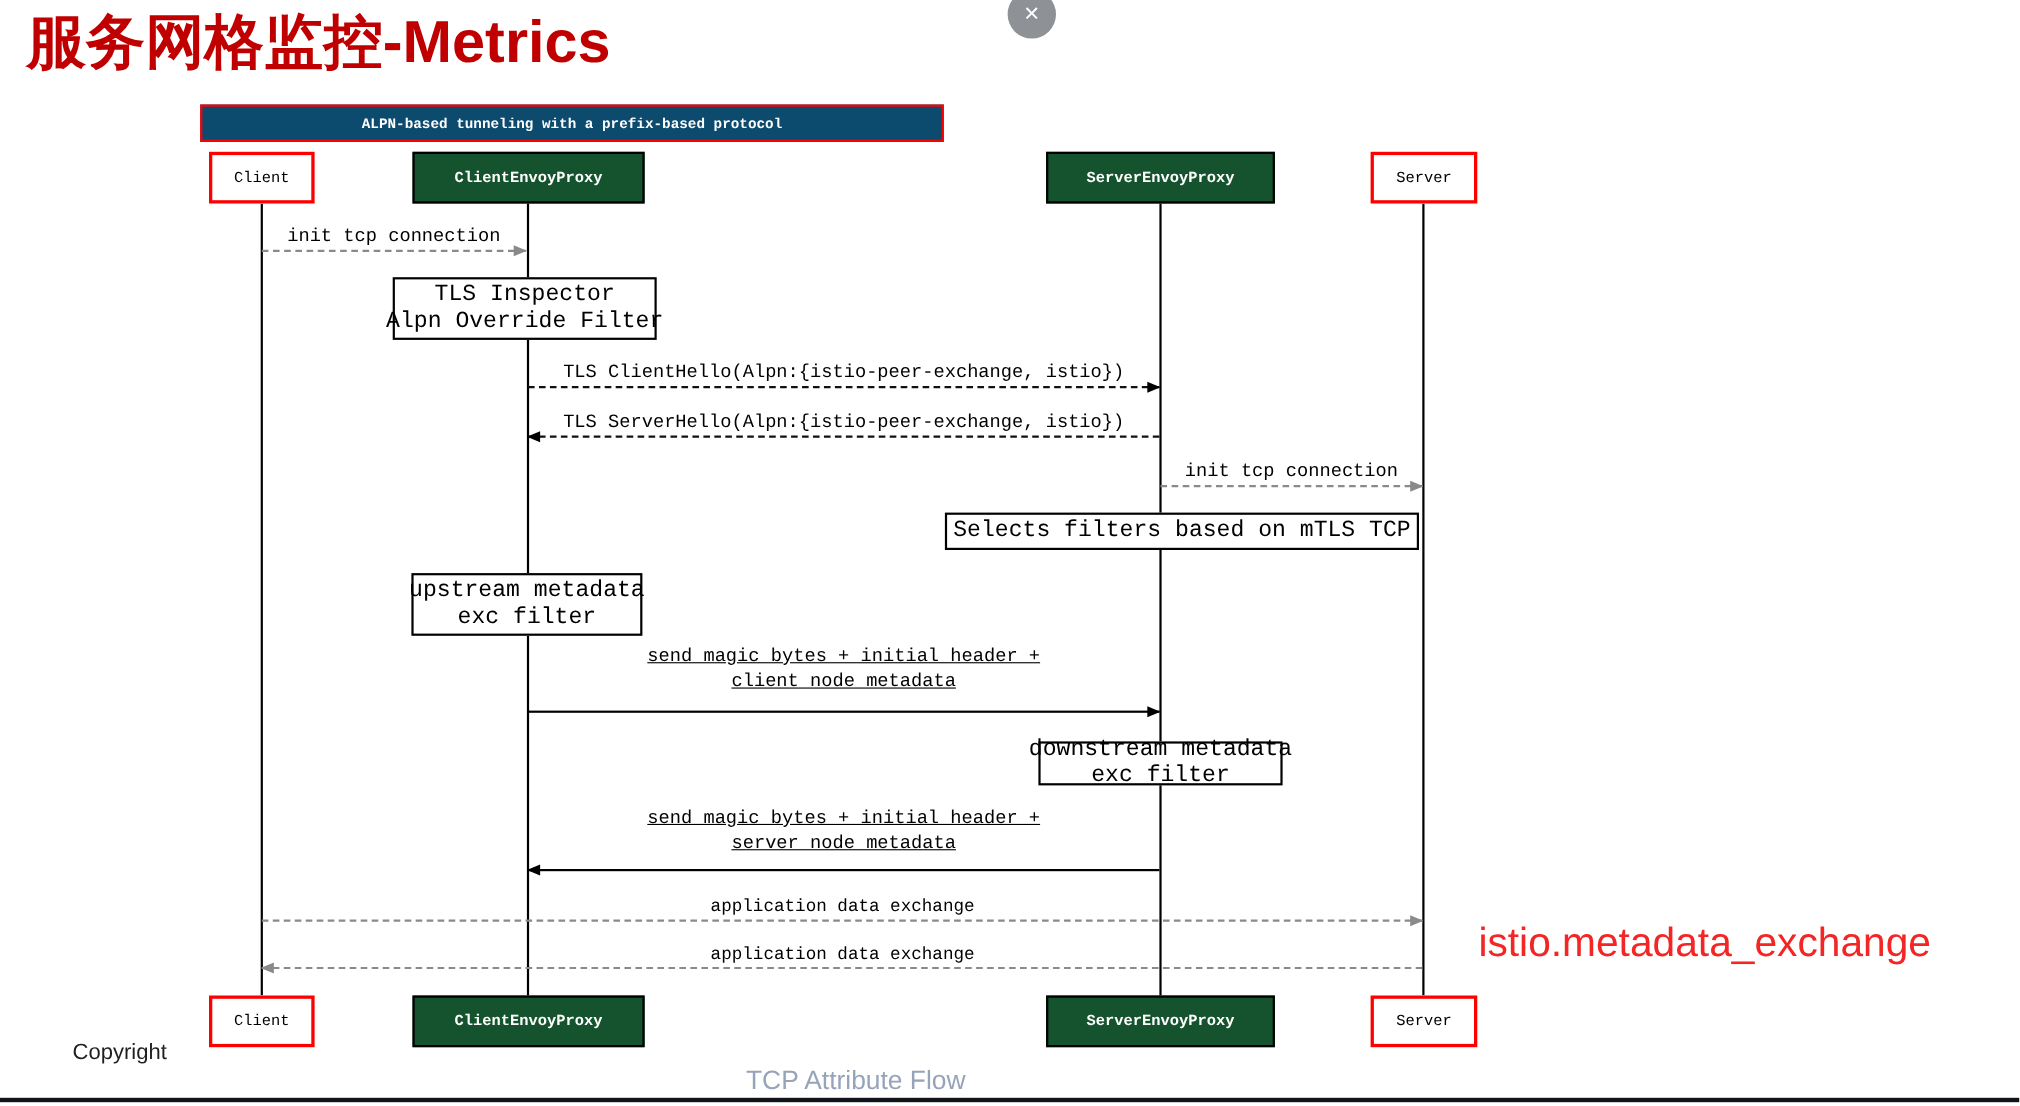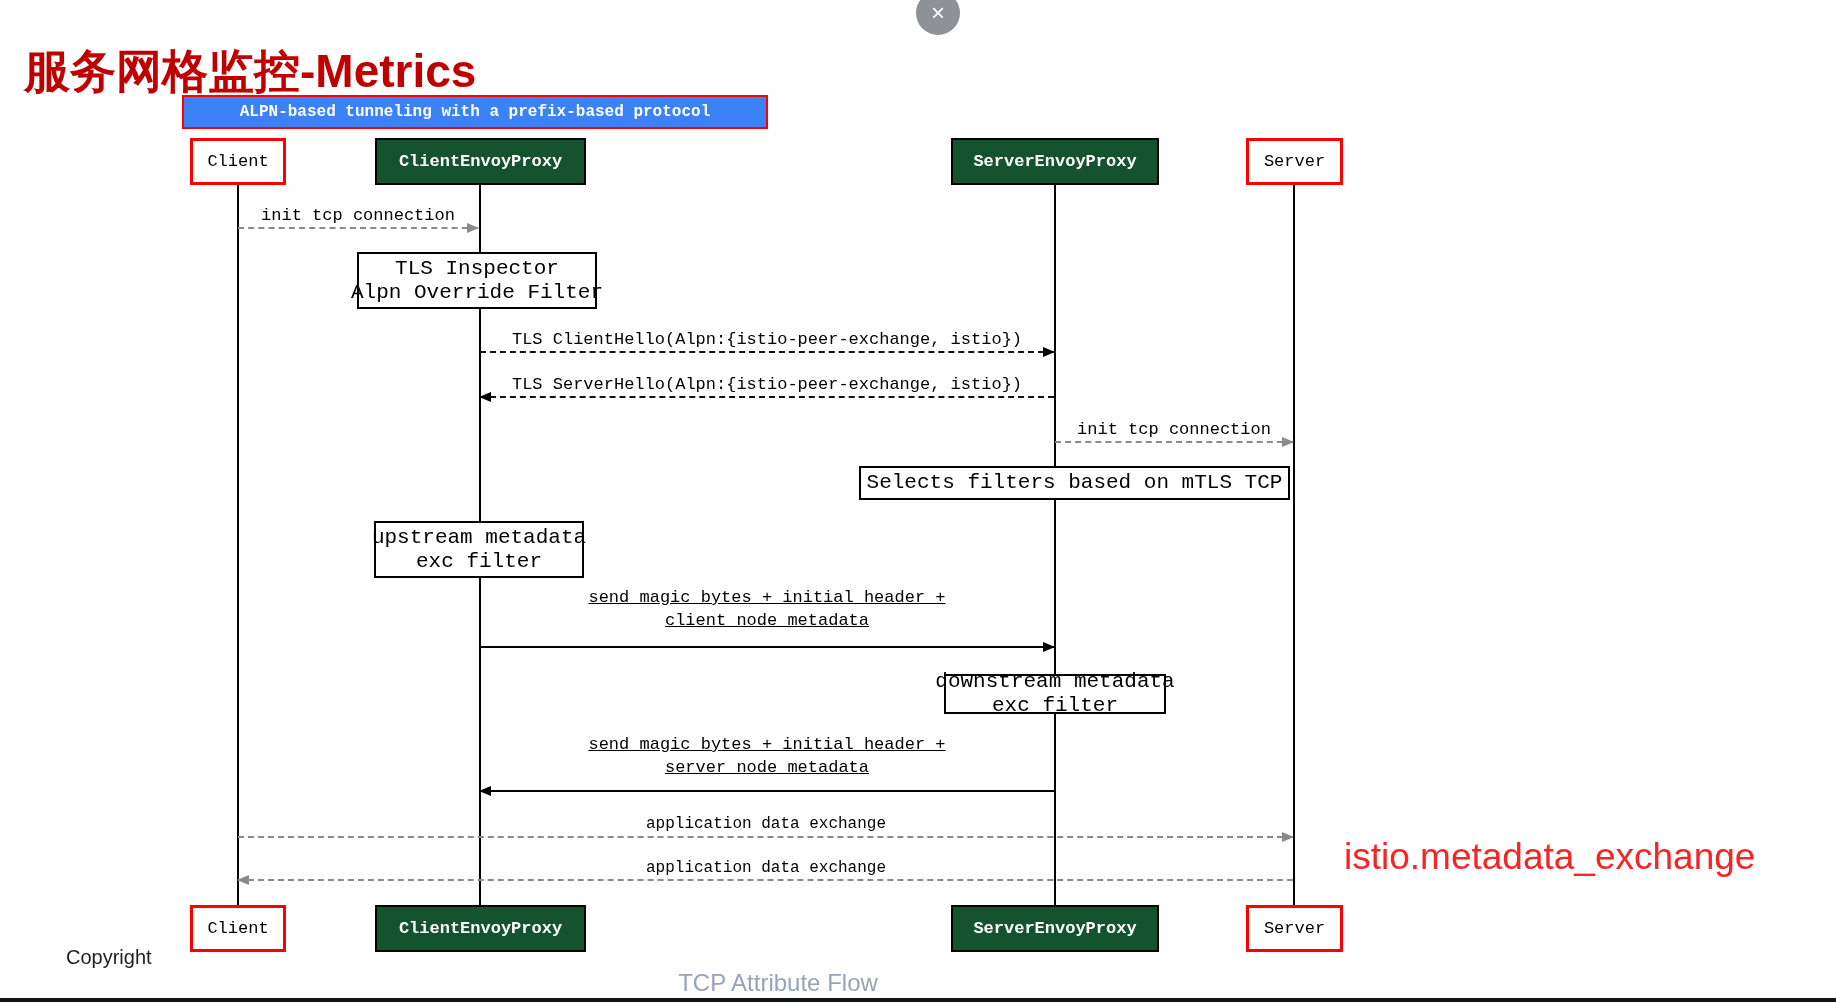--- a/index.html
+++ b/index.html
@@ -8,43 +8,43 @@
     width: 1836px;
     height: 1005px;
     background: #ffffff;
     overflow: hidden;
     font-family: "Liberation Sans", sans-serif;
   }
   .mono { font-family: "Liberation Mono", "DejaVu Sans Mono", monospace; }
 
   .page-title {
     position: absolute; left: 24px; top: 2px;
-    font-size: 46px; font-weight: bold; color: #C00000;
-    white-space: nowrap; letter-spacing: 0px; margin-top: 39px;
+    font-size: 54px; font-weight: bold; color: #C00000;
+    white-space: nowrap; letter-spacing: 0px;
   }
 
   .close-btn {
     position: absolute; left: 916px; top: -9px;
     width: 44px; height: 44px; border-radius: 50%;
     background: #8E9196; display: flex; align-items: center; justify-content: center;
     cursor: pointer;
   }
   .close-btn span { color: #ffffff; font-size: 24px; line-height: 24px; font-weight: normal; }
 
   .alpn-header {
-    position: absolute; left: 182px; top: 95px; width: 586px; height: 34px;
-    background: #3b82f6; border: 2px solid #FF0000; box-sizing: border-box;
+    position: absolute; left: 182px; top: 95px; width: 676px; height: 34px;
+    background: #0c4a6e; border: 2px solid #FF0000; box-sizing: border-box;
     display: flex; align-items: center; justify-content: center;
-    color: #ffffff; font-size: 16px; font-weight: bold; white-space: nowrap;
+    color: #ffffff; font-size: 13px; font-weight: bold; white-space: nowrap;
   }
 
   .actor-box {
     position: absolute; height: 47px; box-sizing: border-box;
     display: flex; align-items: center; justify-content: center;
-    font-size: 17px; font-weight: bold; white-space: nowrap;
+    font-size: 14px; font-weight: bold; white-space: nowrap;
   }
   .actor-box.red  { background: #ffffff; border: 3px solid #FF0000; color: #000000; font-weight: normal; }
   .actor-box.blue { background: #14532d; border: 2px solid #000000; color: #ffffff; }
 
   .lifeline {
     position: absolute; top: 185px; height: 720px; width: 2px; background: #000000;
   }
 
   .note {
     position: absolute; background: #ffffff; border: 2px solid #000000; box-sizing: border-box;

